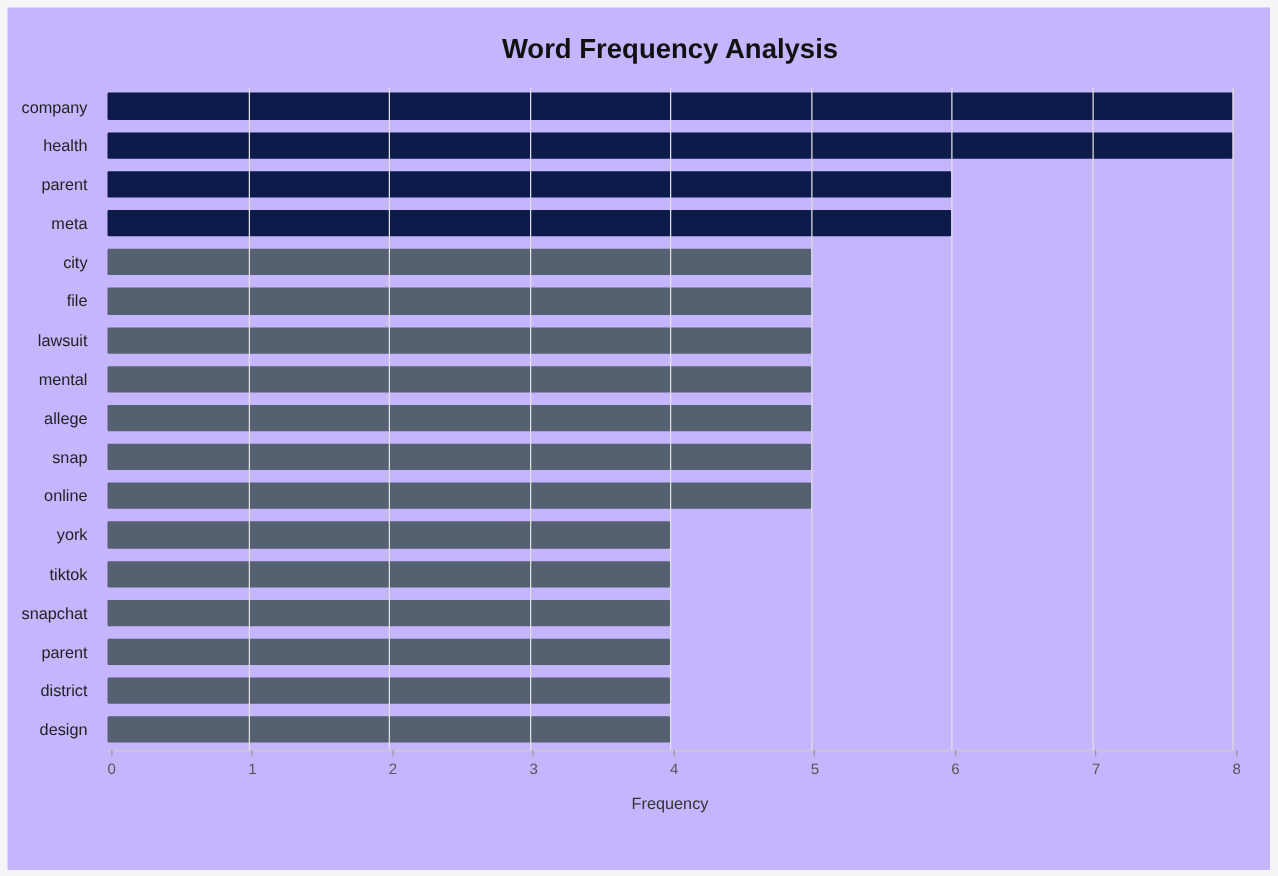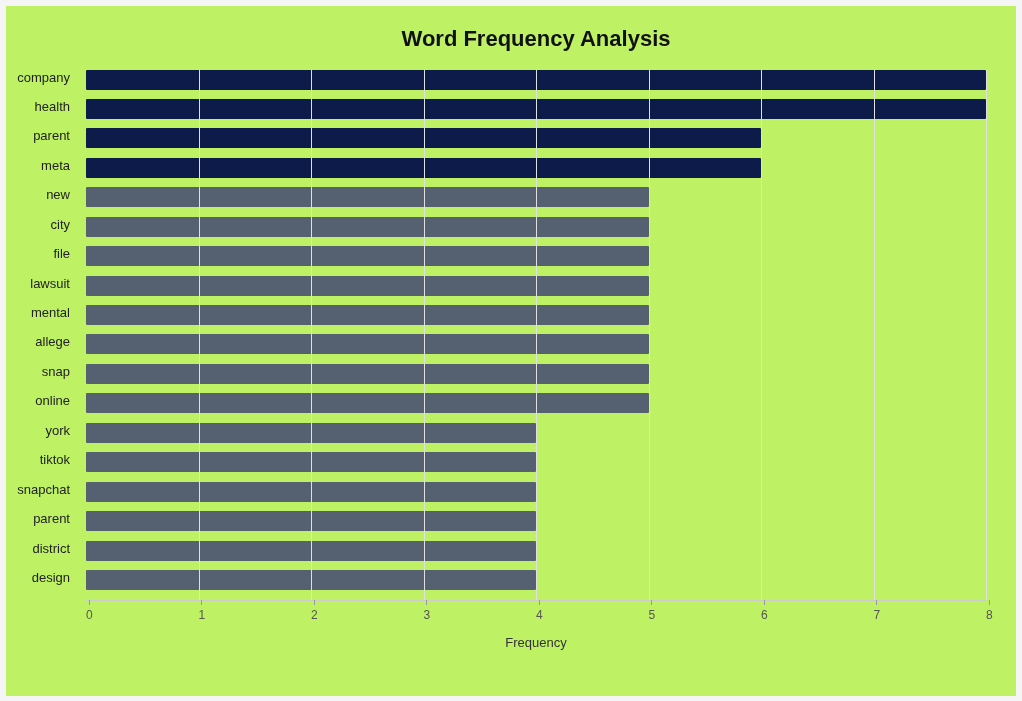--- a/index.html
+++ b/index.html
@@ -6,21 +6,21 @@
     body {
       background: #f5f5f5;
       font-family: Arial, sans-serif;
       width: 1022px;
       height: 701px;
       display: flex;
       align-items: center;
       justify-content: center;
     }
     .chart-container {
-      background: #bef264;
+      background: #c4b5fd;
       width: 1010px;
       height: 690px;
       padding: 20px 30px 60px 80px;
       position: relative;
     }
     .chart-title {
       text-align: center;
       font-size: 22px;
       font-weight: bold;
       margin-bottom: 18px;
@@ -35,20 +35,21 @@
       position: absolute;
       top: 0; left: 0;
       width: 100%;
       height: calc(100% - 50px);
       display: flex;
       flex-direction: column;
       gap: 0;
     }
     .bar-row {
       display: flex;
+      align-items: center;
       flex: 1;
       position: relative;
     }
     .bar-label {
       width: 70px;
       text-align: right;
       padding-right: 8px;
       font-size: 13px;
       color: #222;
       position: absolute;
@@ -150,26 +151,20 @@
         <div class="bar-row">
           <div class="bar-label">parent</div>
           <div class="bar-track">
             <div class="bar-fill dark" style="width: 75%;"></div>
           </div>
         </div>
         <div class="bar-row">
           <div class="bar-label">meta</div>
           <div class="bar-track">
             <div class="bar-fill dark" style="width: 75%;"></div>
-          </div>
-        </div>
-        <div class="bar-row">
-          <div class="bar-label">new</div>
-          <div class="bar-track">
-            <div class="bar-fill medium" style="width: 62.5%;"></div>
           </div>
         </div>
         <div class="bar-row">
           <div class="bar-label">city</div>
           <div class="bar-track">
             <div class="bar-fill medium" style="width: 62.5%;"></div>
           </div>
         </div>
         <div class="bar-row">
           <div class="bar-label">file</div>

